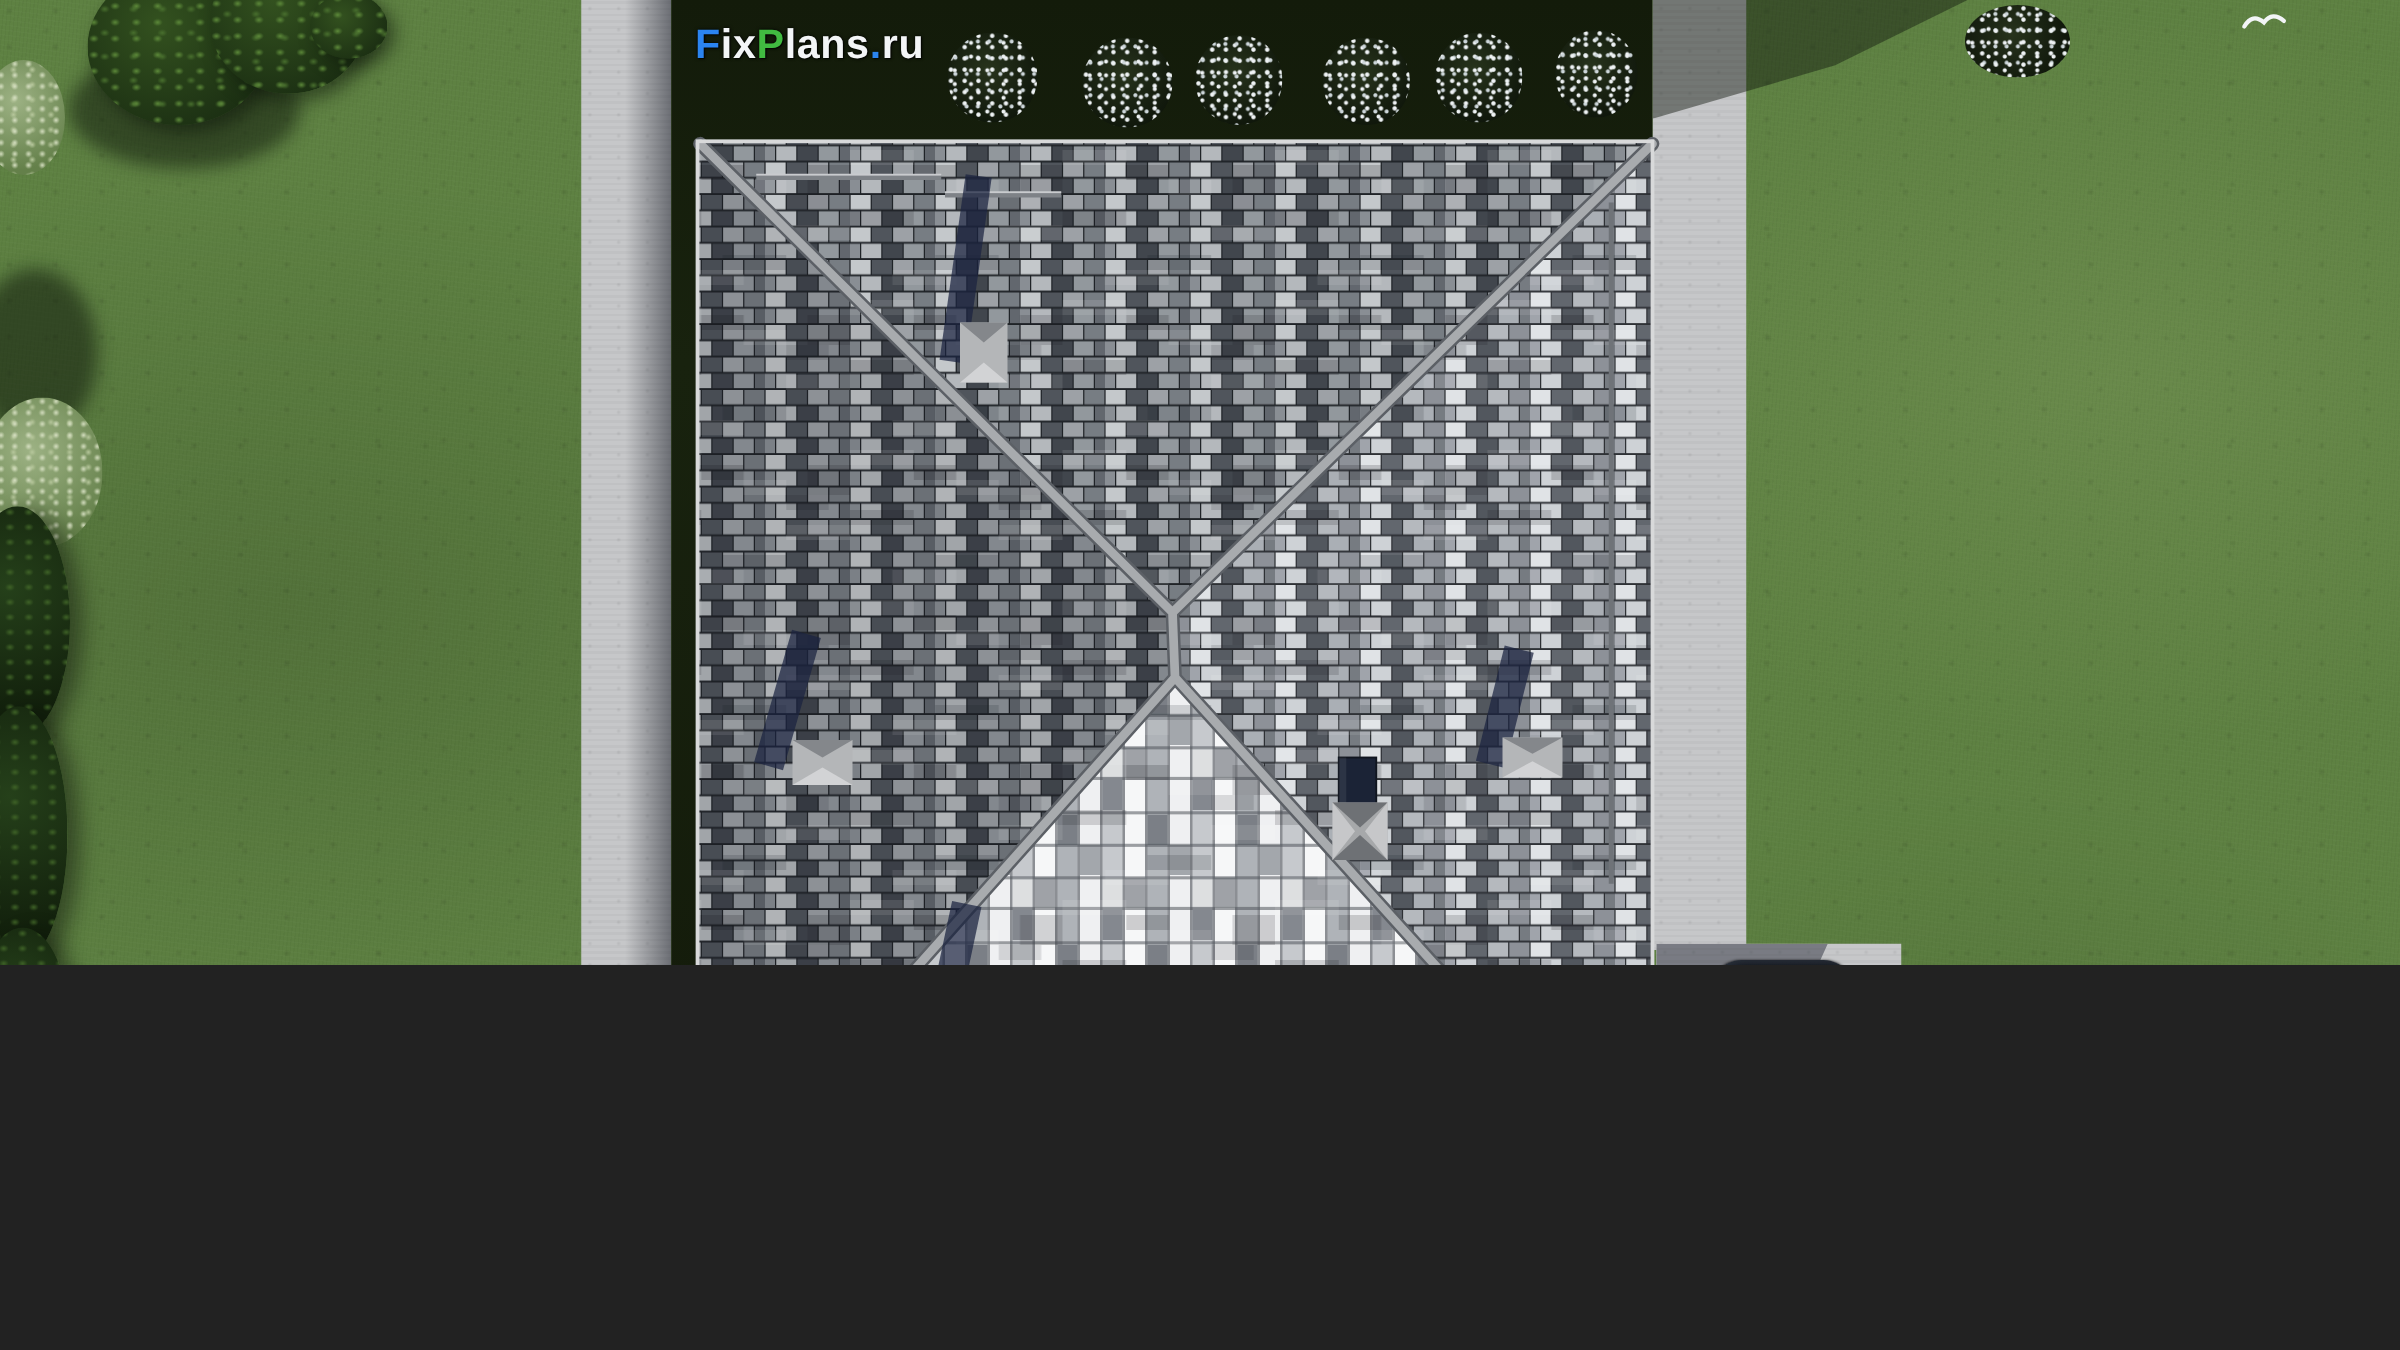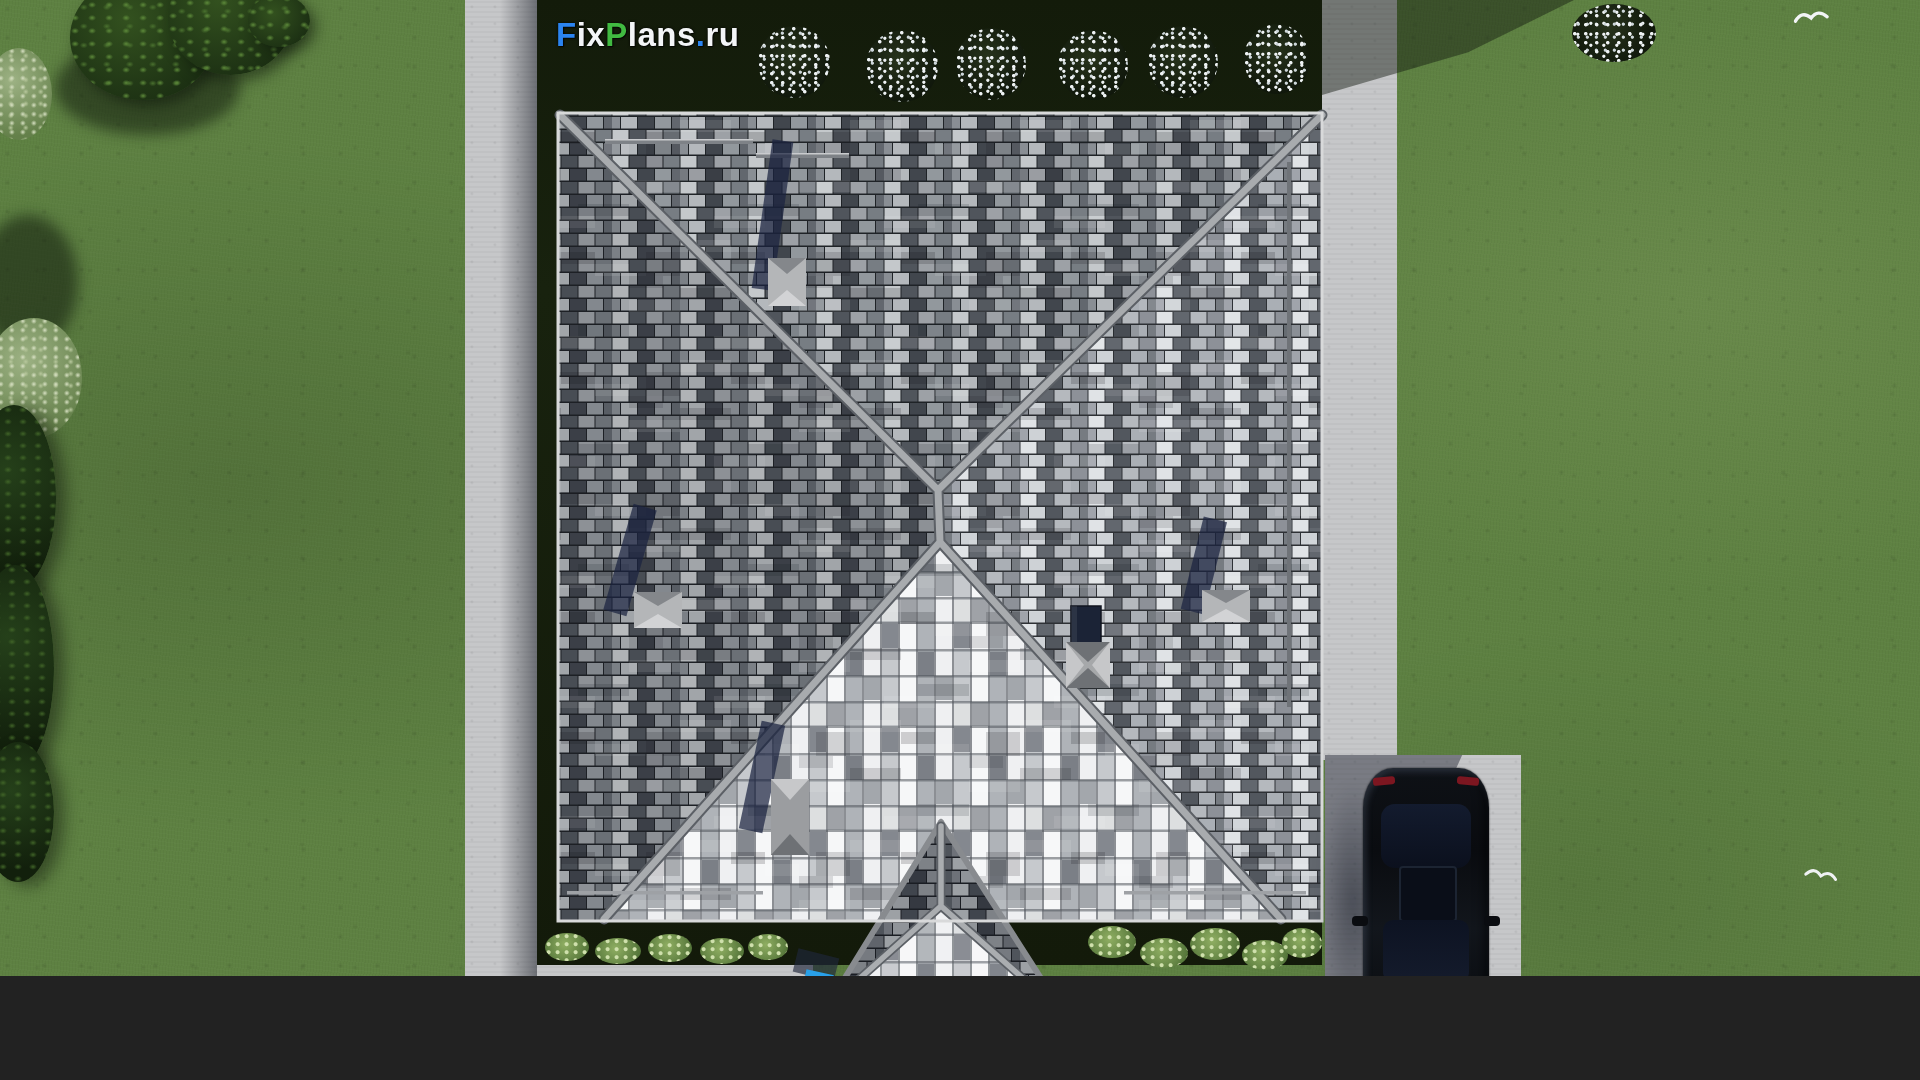--- a/index.html
+++ b/index.html
@@ -1,16 +1,16 @@
 <!DOCTYPE html>
 <html style="--grass: #5e8142; --hedge: #18220e; --path: #c6c7c9; --path_light: #d2d3d5; --ridge: #a8abae; --skylight_glass: #1f2a4a; --car_body: #0b0e13; --taillight_red: #7c1620; --flower_white: #eef2f4; --item_blue: #29a0e8; --item_green: #3ed03e;"><head>
 <meta charset="utf-8">
 <style>
   html,body{margin:0;padding:0;background:#222;}
-  .stage{position:relative;width:1920px;height:976px;overflow:hidden;
+  .stage{position:relative;width:1920px;height:772px;overflow:hidden;
          font-family:"Liberation Sans",sans-serif;}
   .abs{position:absolute;}
   
   .grass{left:0;top:0;width:1920px;height:1080px;
     background:
       radial-gradient(900px 500px at 12% 45%, rgba(0,0,0,.12), transparent 70%),
       radial-gradient(700px 420px at 88% 28%, rgba(235,240,180,.08), transparent 70%),
       radial-gradient(600px 380px at 82% 82%, rgba(0,0,0,.08), transparent 70%),
       radial-gradient(500px 300px at 40% 90%, rgba(0,0,0,.06), transparent 70%),
       var(--grass);}

